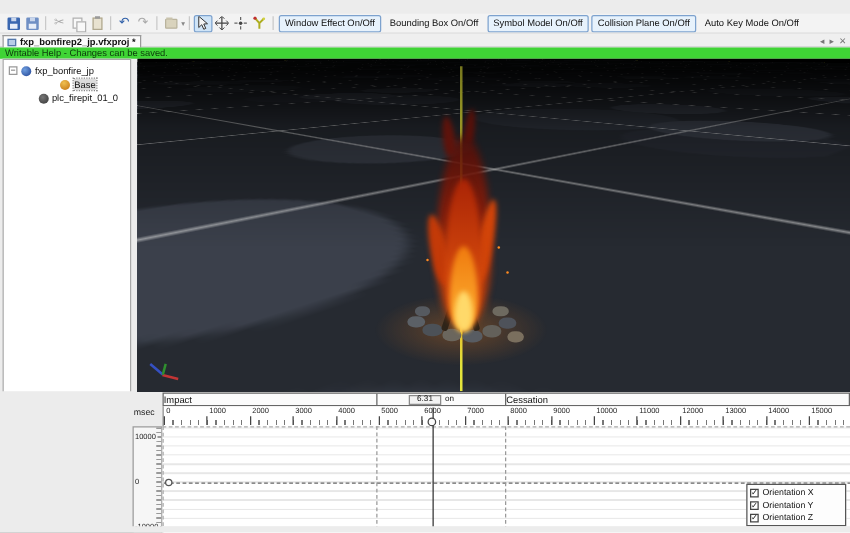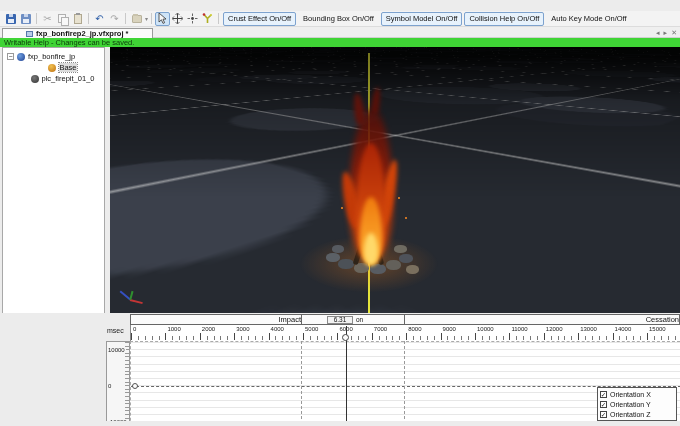--- a/index.html
+++ b/index.html
@@ -33,21 +33,21 @@
   .icon-folder:before{content:"";position:absolute;left:0;top:-2px;width:5px;height:2px;background:#c9c3ad;}
   .caret{font-size:6px;color:#888;margin-left:1px;}
   .tool-btn{width:15px;height:14px;display:inline-flex;align-items:center;justify-content:center;border:1px solid transparent;border-radius:2px;flex:0 0 auto;}
   .tool-btn.active{border-color:#7da2ce;background:#cfe4f7;}
   .tb-toggle{font-size:7.5px;line-height:12px;padding:0 4px;margin:0 1px;border:1px solid transparent;border-radius:2px;
     background:transparent;color:#111;font-family:"Liberation Sans",sans-serif;flex:0 0 auto;}
   .tb-toggle.active{border-color:#7da2ce;background:#e7f2fc;}
 
   
   .tabbar{position:absolute;left:0;top:27px;width:680px;height:11px;background:#efefef;border-bottom:1px solid #cfcfcf;}
-  .tab{position:absolute;left:2px;top:1px;height:10px;display:flex;align-items:center;gap:3px;padding:0 23px;
+  .tab{position:absolute;left:2px;top:1px;height:10px;display:flex;align-items:center;gap:3px;padding:0 3px;
     background:#fbfbfb;border:1px solid #9a9a9a;border-bottom:none;}
   .tab-icon{width:7px;height:6px;background:#b9cde8;border:1px solid #5577aa;}
   .tab-label{font-size:7.5px;font-weight:bold;color:#111;white-space:nowrap;}
   .tab-nav{position:absolute;right:3px;top:0;height:11px;display:flex;align-items:center;gap:4px;font-size:7px;color:#777;}
 
   
   .greenbar{position:absolute;left:0;top:38px;width:680px;height:9px;background:#3fd435;
     display:flex;align-items:center;padding-left:4px;}
   .greenbar span{font-size:7.5px;color:#0c3a0c;}
 
@@ -113,21 +113,21 @@
   .ember{position:absolute;width:2px;height:2px;border-radius:50%;background:#ff8a20;}
   .gizmo{position:absolute;left:8px;top:238px;width:30px;height:26px;}
   .gz{position:absolute;left:12px;top:14px;transform-origin:0 50%;height:1.5px;width:13px;}
   .gz-x{background:#c23535;transform:rotate(14deg);}
   .gz-z{background:#3550c2;transform:rotate(-140deg);}
   .gz-g{background:#2f8f2f;transform:rotate(-75deg);width:9px;}
 
   
   .timeline{position:absolute;left:0;top:313px;width:680px;height:113px;background:#ececec;font-size:7px;}
   .band-row{position:absolute;left:130px;top:1px;width:550px;height:11px;background:#fbfbfb;border:1px solid #666;}
-  .band-seg{position:absolute;top:0;height:9px;display:flex;align-items:center;justify-content:flex-end;}
+  .band-seg{position:absolute;top:0;height:9px;display:flex;align-items:center;justify-content:flex-start;}
   .seg-impact{left:0;width:171px;border-right:1px solid #666;}
   .seg-mid{left:171px;width:103px;border-right:1px solid #666;justify-content:flex-start;}
   .seg-cess{left:274px;width:274px;}
   .band-label{font-size:7.5px;color:#111;}
   .readout{margin-left:25px;width:26px;height:8px;border:1px solid #8a8a8a;background:#f2f2f2;
     display:flex;align-items:center;justify-content:center;font-size:6.5px;color:#111;}
   .readout-state{margin-left:3px;font-size:6.5px;color:#111;}
   .msec-label{position:absolute;left:107px;top:14px;font-size:7px;color:#222;}
   .ruler{position:absolute;left:130px;top:12px;width:550px;height:16px;background:#fff;border-left:1px solid #888;}
   .tick-label{position:absolute;top:1px;font-size:6px;color:#222;}
@@ -205,24 +205,24 @@
     </span>
     <span class="tool-btn">
       <svg width="11" height="11" viewBox="0 0 11 11">
           <path d="M5.5 10 L5.5 5.5 L2 1.5 M5.5 5.5 L9 2" stroke="#aeae20" stroke-width="1.6" fill="none"></path>
           <circle cx="2" cy="1.5" r="1.3" fill="#c03030"></circle>
           <circle cx="9" cy="2" r="1.1" fill="#d0d040"></circle>
         </svg>
     </span>
     <span class="tb-sep"></span>
     <span id="tb-toggles" style="display:flex;align-items:center;">
-        <button class="tb-toggle active">Crust Effect On/Off</button>
+        <button class="tb-toggle active">Window Effect On/Off</button>
         <button class="tb-toggle">Bounding Box On/Off</button>
         <button class="tb-toggle active">Symbol Model On/Off</button>
-        <button class="tb-toggle active">Collision Help On/Off</button>
+        <button class="tb-toggle active">Collision Plane On/Off</button>
         <button class="tb-toggle">Auto Key Mode On/Off</button>
       </span>
   </div>
 
   <div class="tabbar">
     <div class="tab">
       <span class="tab-icon"></span>
       <span class="tab-label">fxp_bonfirep2_jp.vfxproj *</span>
     </div>
     <div class="tab-nav">

